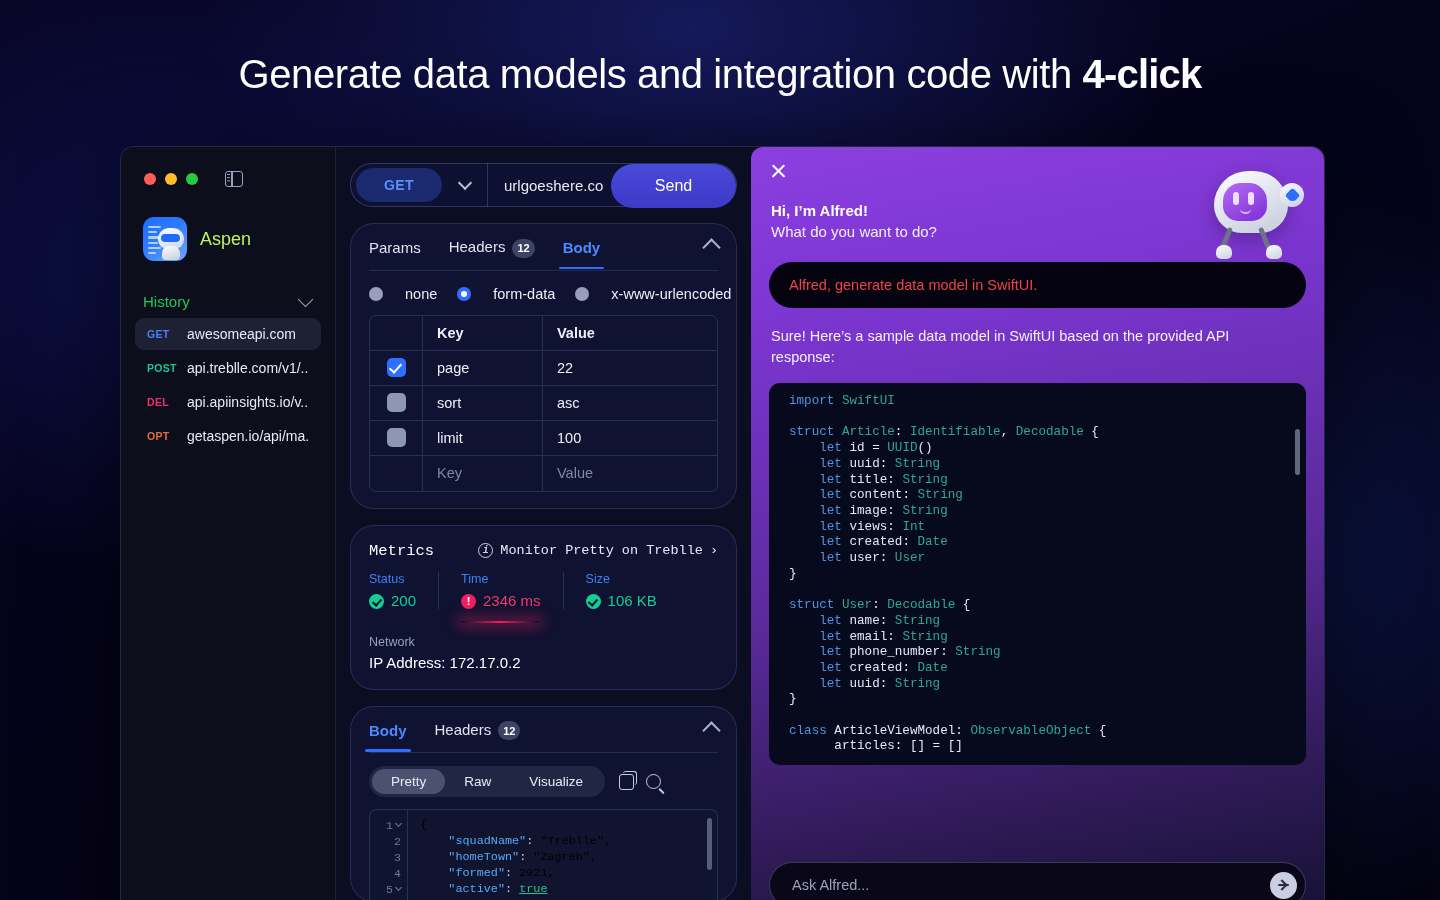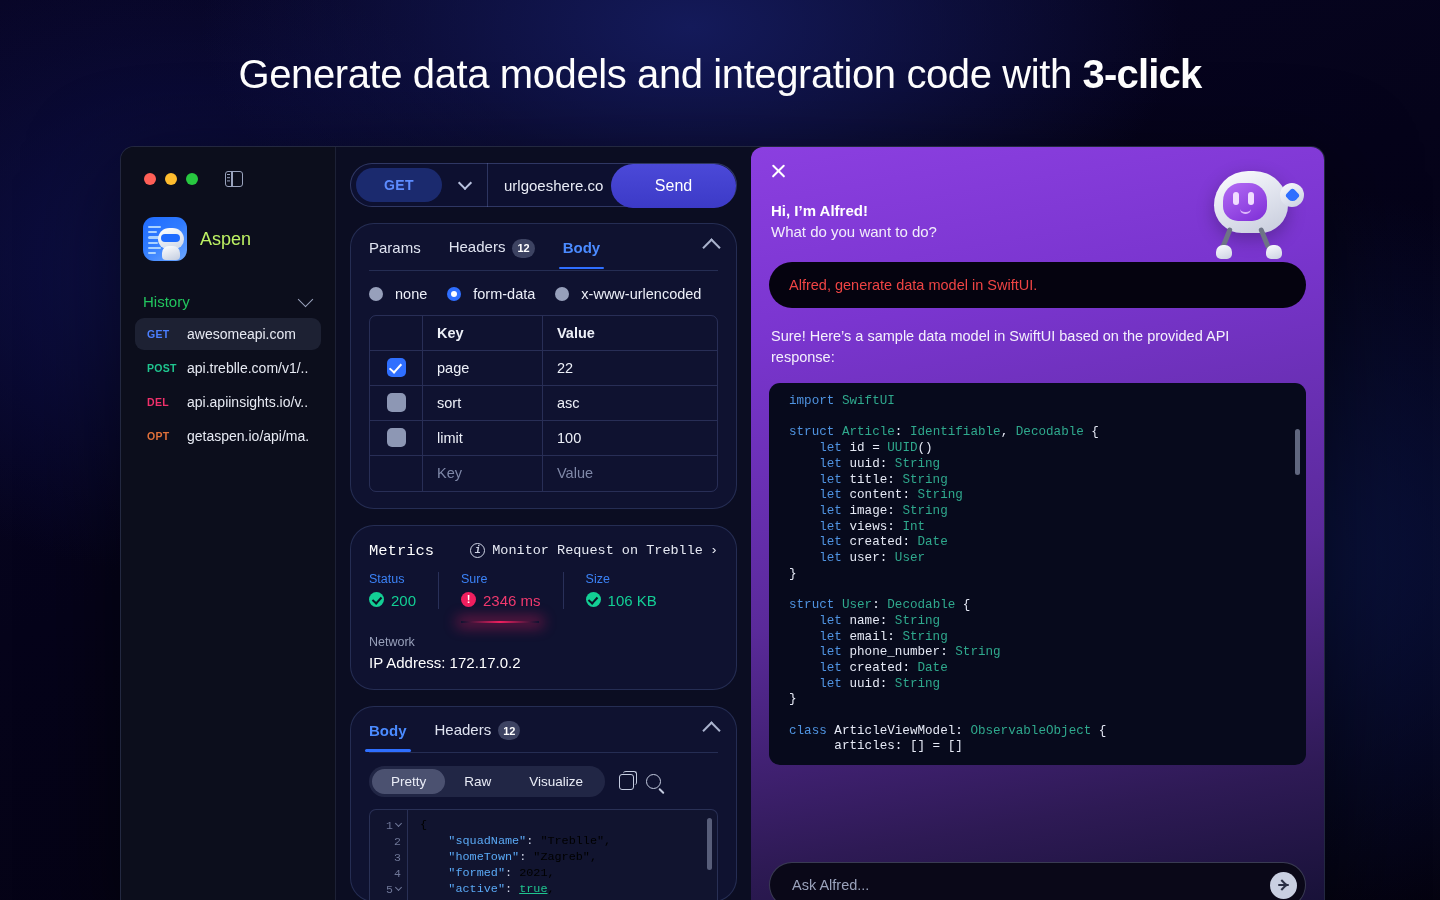--- a/index.html
+++ b/index.html
@@ -130,21 +130,21 @@
     height: 2.5px; background:#2f6fff; border-radius:2px; }
   .badge { display:inline-flex; align-items:center; justify-content:center;
     min-width: 22px; height: 19px; padding: 0 5px; border-radius: 10px;
     background: rgba(160,172,205,0.32); color:#fff; font-size: 11px; font-weight:700;
     margin-left: 7px; vertical-align: middle; }
   .collapse { margin-left:auto; width:13px; height:13px; border-left:2px solid #aab3cd;
     border-top:2px solid #aab3cd; transform: rotate(45deg); margin-bottom: 12px; }
   .tabs-rule { height:1px; background: rgba(120,140,210,0.22); margin: 0 18px; }
 
   .radios { display:flex; align-items:center; gap: 20px; padding: 15px 18px 13px 18px; }
-  .radio { display:flex; align-items:center; gap: 12px; color:#eceff8; font-size: 14.5px; white-space:nowrap; }
+  .radio { display:flex; align-items:center; gap: 22px; color:#eceff8; font-size: 14.5px; white-space:nowrap; }
   .rdot { width:14px; height:14px; border-radius:50%; background:#97a0bb; flex:0 0 14px; }
   .radio.on .rdot { background:#2f6fff; position:relative; }
   .radio.on .rdot::after { content:""; position:absolute; left:4px; top:4px; width:6px; height:6px;
     border-radius:50%; background:#fff; }
 
   .ptable { margin: 0 18px 16px 18px; border:1px solid rgba(120,140,210,0.24); border-radius: 7px;
     overflow:hidden; }
   .prow { display:flex; border-bottom:1px solid rgba(120,140,210,0.24); height: 35px; align-items:center; }
   .prow:last-child { border-bottom:none; }
   .pcheck { width:53px; flex:0 0 53px; display:flex; align-items:center; justify-content:center;
@@ -165,21 +165,21 @@
   .metrics-title { color:#fff; font-size: 15.5px; }
   .monitor { display:flex; align-items:center; gap:7px; color:#e6e9f3; font-size: 13.5px; }
   .info-i { width:15px; height:15px; border-radius:50%; border:1.4px solid #cdd3e4;
     font-size:10px; color:#cdd3e4; display:flex; align-items:center; justify-content:center;
     font-style: italic; font-weight:700; }
   .metrics-row { display:flex; padding: 12px 18px 0 18px; position:relative; }
   .mcell { padding-right: 22px; margin-right: 22px; border-right:1px solid rgba(120,140,210,0.25);
     position:relative; }
   .mcell:last-child { border-right:none; }
   .mlabel { color:#3b82f6; font-size: 12.5px; margin-bottom: 6px; }
-  .mval { display:flex; align-items:flex-start; gap:7px; font-size: 15px; }
+  .mval { display:flex; align-items:flex-end; gap:7px; font-size: 15px; }
   .ok-i { width:15px; height:15px; border-radius:50%; background:#13cf95; position:relative; flex:0 0 15px;}
   .ok-i::after { content:""; position:absolute; left:4.6px; top:3.4px; width:4px; height:7px;
     border-right:2px solid #0b1226; border-bottom:2px solid #0b1226; transform: rotate(42deg); }
   .bad-i { width:15px; height:15px; border-radius:50%; background:#f01f5f; position:relative; flex:0 0 15px;
     color:#fff; font-size:11px; font-weight:800; display:flex; align-items:center; justify-content:center; }
   .green-t { color:#13cf95; }
   .red-t { color:#f0396e; }
   .underglow { position:absolute; left:0; bottom:-14px; width: 78px; height: 2px;
     background: linear-gradient(90deg, rgba(240,31,95,0), #f01f5f, rgba(240,31,95,0));
     box-shadow: 0 0 14px 4px rgba(240,31,95,0.45); }
@@ -273,21 +273,21 @@
   .ask-ph { color:#9aa2bb; font-size: 14.5px; flex:1; }
   .ask-send { width: 27px; height: 27px; border-radius:50%; background:#c9cfe1;
     display:flex; align-items:center; justify-content:center; }
   .ask-send i { width:8px; height:8px; border-right:2px solid #2a2f45; border-top:2px solid #2a2f45;
     transform: rotate(45deg); margin-left:-3px; }
   .ask-send::before { content:""; position:absolute; width:11px; height:2px; background:#2a2f45; border-radius:2px; }
 </style>
 </head>
 <body>
 
-<div class="headline"><span>Generate data models and integration code with </span><b>3-click</b></div>
+<div class="headline"><span>Generate data models and integration code with </span><b>4-click</b></div>
 
 <div class="window">
 
   <div class="sidebar">
     <div class="traffic">
       <div class="dot red"></div>
       <div class="dot amber"></div>
       <div class="dot green"></div>
       <div class="panel-toggle"></div>
     </div>
@@ -401,34 +401,34 @@
           <div class="pval ghost">Value</div>
         </div>
       </div>
     </div>
 
     <div class="card">
       <div class="metrics-head">
         <div class="metrics-title">Metrics</div>
         <div class="monitor">
           <span class="info-i">i</span>
-          <span>Monitor Request on Treblle</span>
+          <span>Monitor Pretty on Treblle</span>
           <span>›</span>
         </div>
       </div>
       <div class="metrics-row">
         <div class="mcell">
           <div class="mlabel">Status</div>
           <div class="mval">
               <span class="ok-i"></span>
               <span class="green-t">200</span>
             </div>
         </div>
         <div class="mcell">
-          <div class="mlabel">Sure</div>
+          <div class="mlabel">Time</div>
           <div class="mval">
               <span class="bad-i">!</span>
               <span class="red-t">2346 ms</span>
             </div>
           <div class="underglow"></div>
         </div>
         <div class="mcell">
           <div class="mlabel">Size</div>
           <div class="mval">
               <span class="ok-i"></span>

